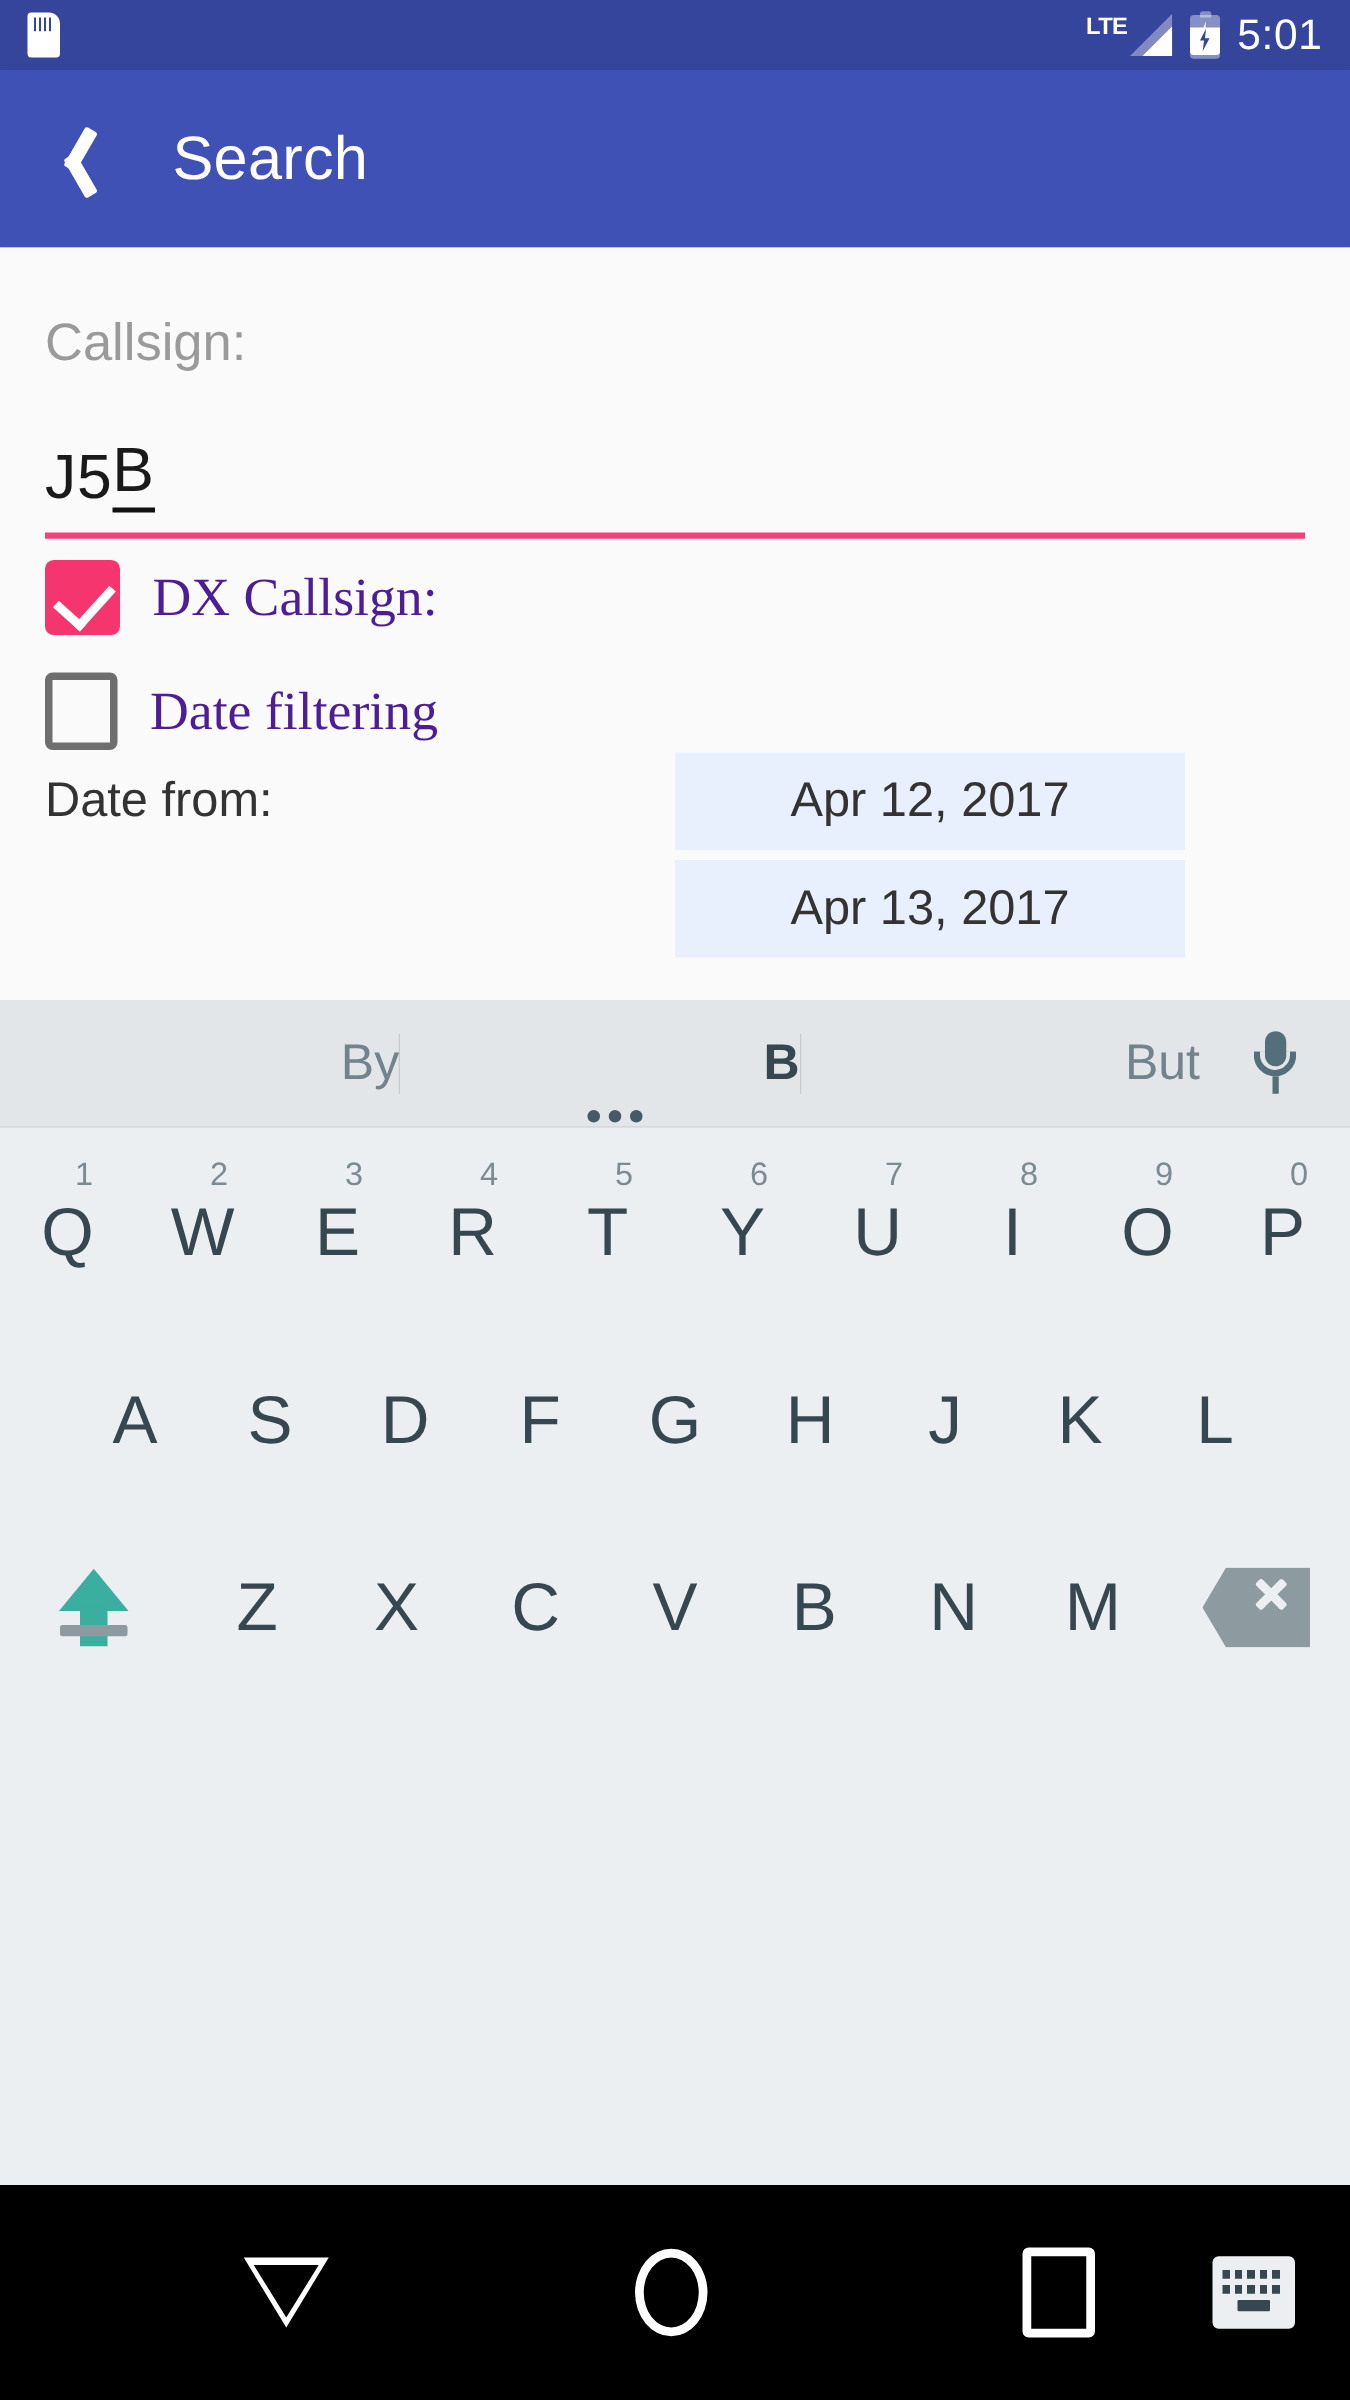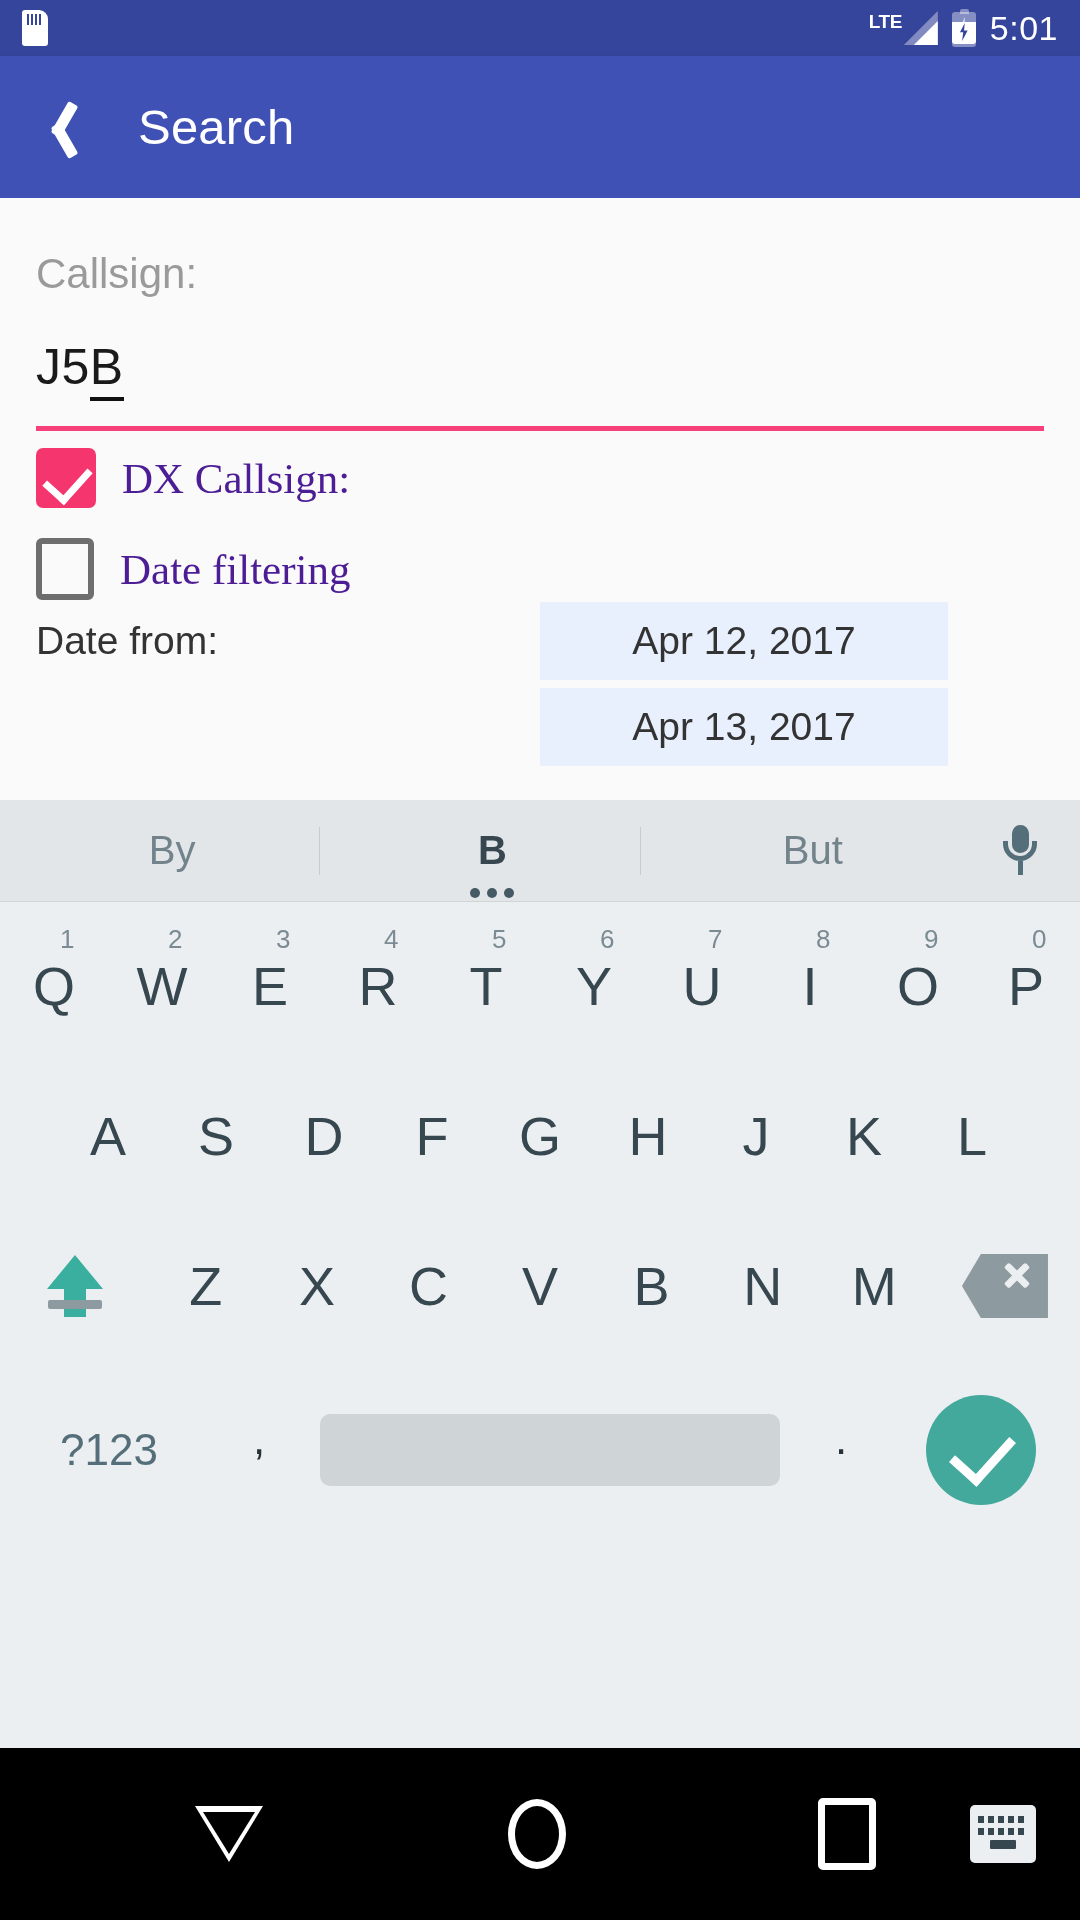--- a/index.html
+++ b/index.html
@@ -93,21 +93,21 @@
     position:absolute; top:198px; left:0; width:1080px; height:602px;
     background:#fafafa;
   }
   .form-label {
     position:absolute; left:36px; top:36px;
     font-size:42px; color:#9a9a9a; font-weight:500;margin-top:16px;
   }
   .input-row { position:absolute; left:36px; top:140px; width:1008px; }
   .input-text {
     font-size:50px; color:#1a1a1a; letter-spacing:0.5px; height:72px;
-    display:flex; align-items:flex-start;
+    display:flex; align-items:flex-end;
   }
   .compose { border-bottom:4px solid #111; padding-bottom:1px; }
   .input-underline {
     margin-top:16px; height:5px; width:1008px; background:#f5407a;
   }
 
   .checkrow { position:absolute; display:flex; align-items:center; }
   .cb-checked {
     width:60px; height:60px; border-radius:7px; background:#f5356e;
     position:relative;
@@ -140,21 +140,21 @@
   
   .keyboard {
     position:absolute; top:800px; left:0; width:1080px; height:948px;
     background:#eceff1;
   }
   .suggestbar {
     position:relative; width:1080px; height:102px; background:#e3e6e8;
     display:flex; align-items:center; border-bottom:1px solid #d2d5d7;
   }
   .sugg {
-    flex:1; text-align:center; font-size:40px; color:#72838c;
+    flex:1; text-align:right; font-size:40px; color:#72838c;
     position:relative;
     margin-left:25px;
   }
   .sugg.strong { color:#37474f; font-weight:bold; }
   .sugg-div {
     width:1px; height:48px; background:#c7cccf;
   }
   .dots {
     position:absolute; left:50%; transform:translateX(-50%); top:60px;
     display:flex; gap:7px;
@@ -442,29 +442,20 @@
         <div class="key">C</div>
         <div class="key">V</div>
         <div class="key">B</div>
         <div class="key">N</div>
         <div class="key">M</div>
         <div class="bskey">
           <span class="bs-ico"></span>
         </div>
       </div>
 
-      <div class="rowbottom" style="margin-top:16px;">
-        <div class="sym">?123</div>
-        <div class="comma">,</div>
-        <div class="space"></div>
-        <div class="period">.</div>
-        <div class="enter">
-          <span class="enter-circle"></span>
-        </div>
-      </div>
 
     </div>
   </div>
 
   <div class="navbar">
     <div class="nav-back">
       <div class="tri-down"></div>
     </div>
     <div class="nav-home"></div>
     <div class="nav-recent"></div>

